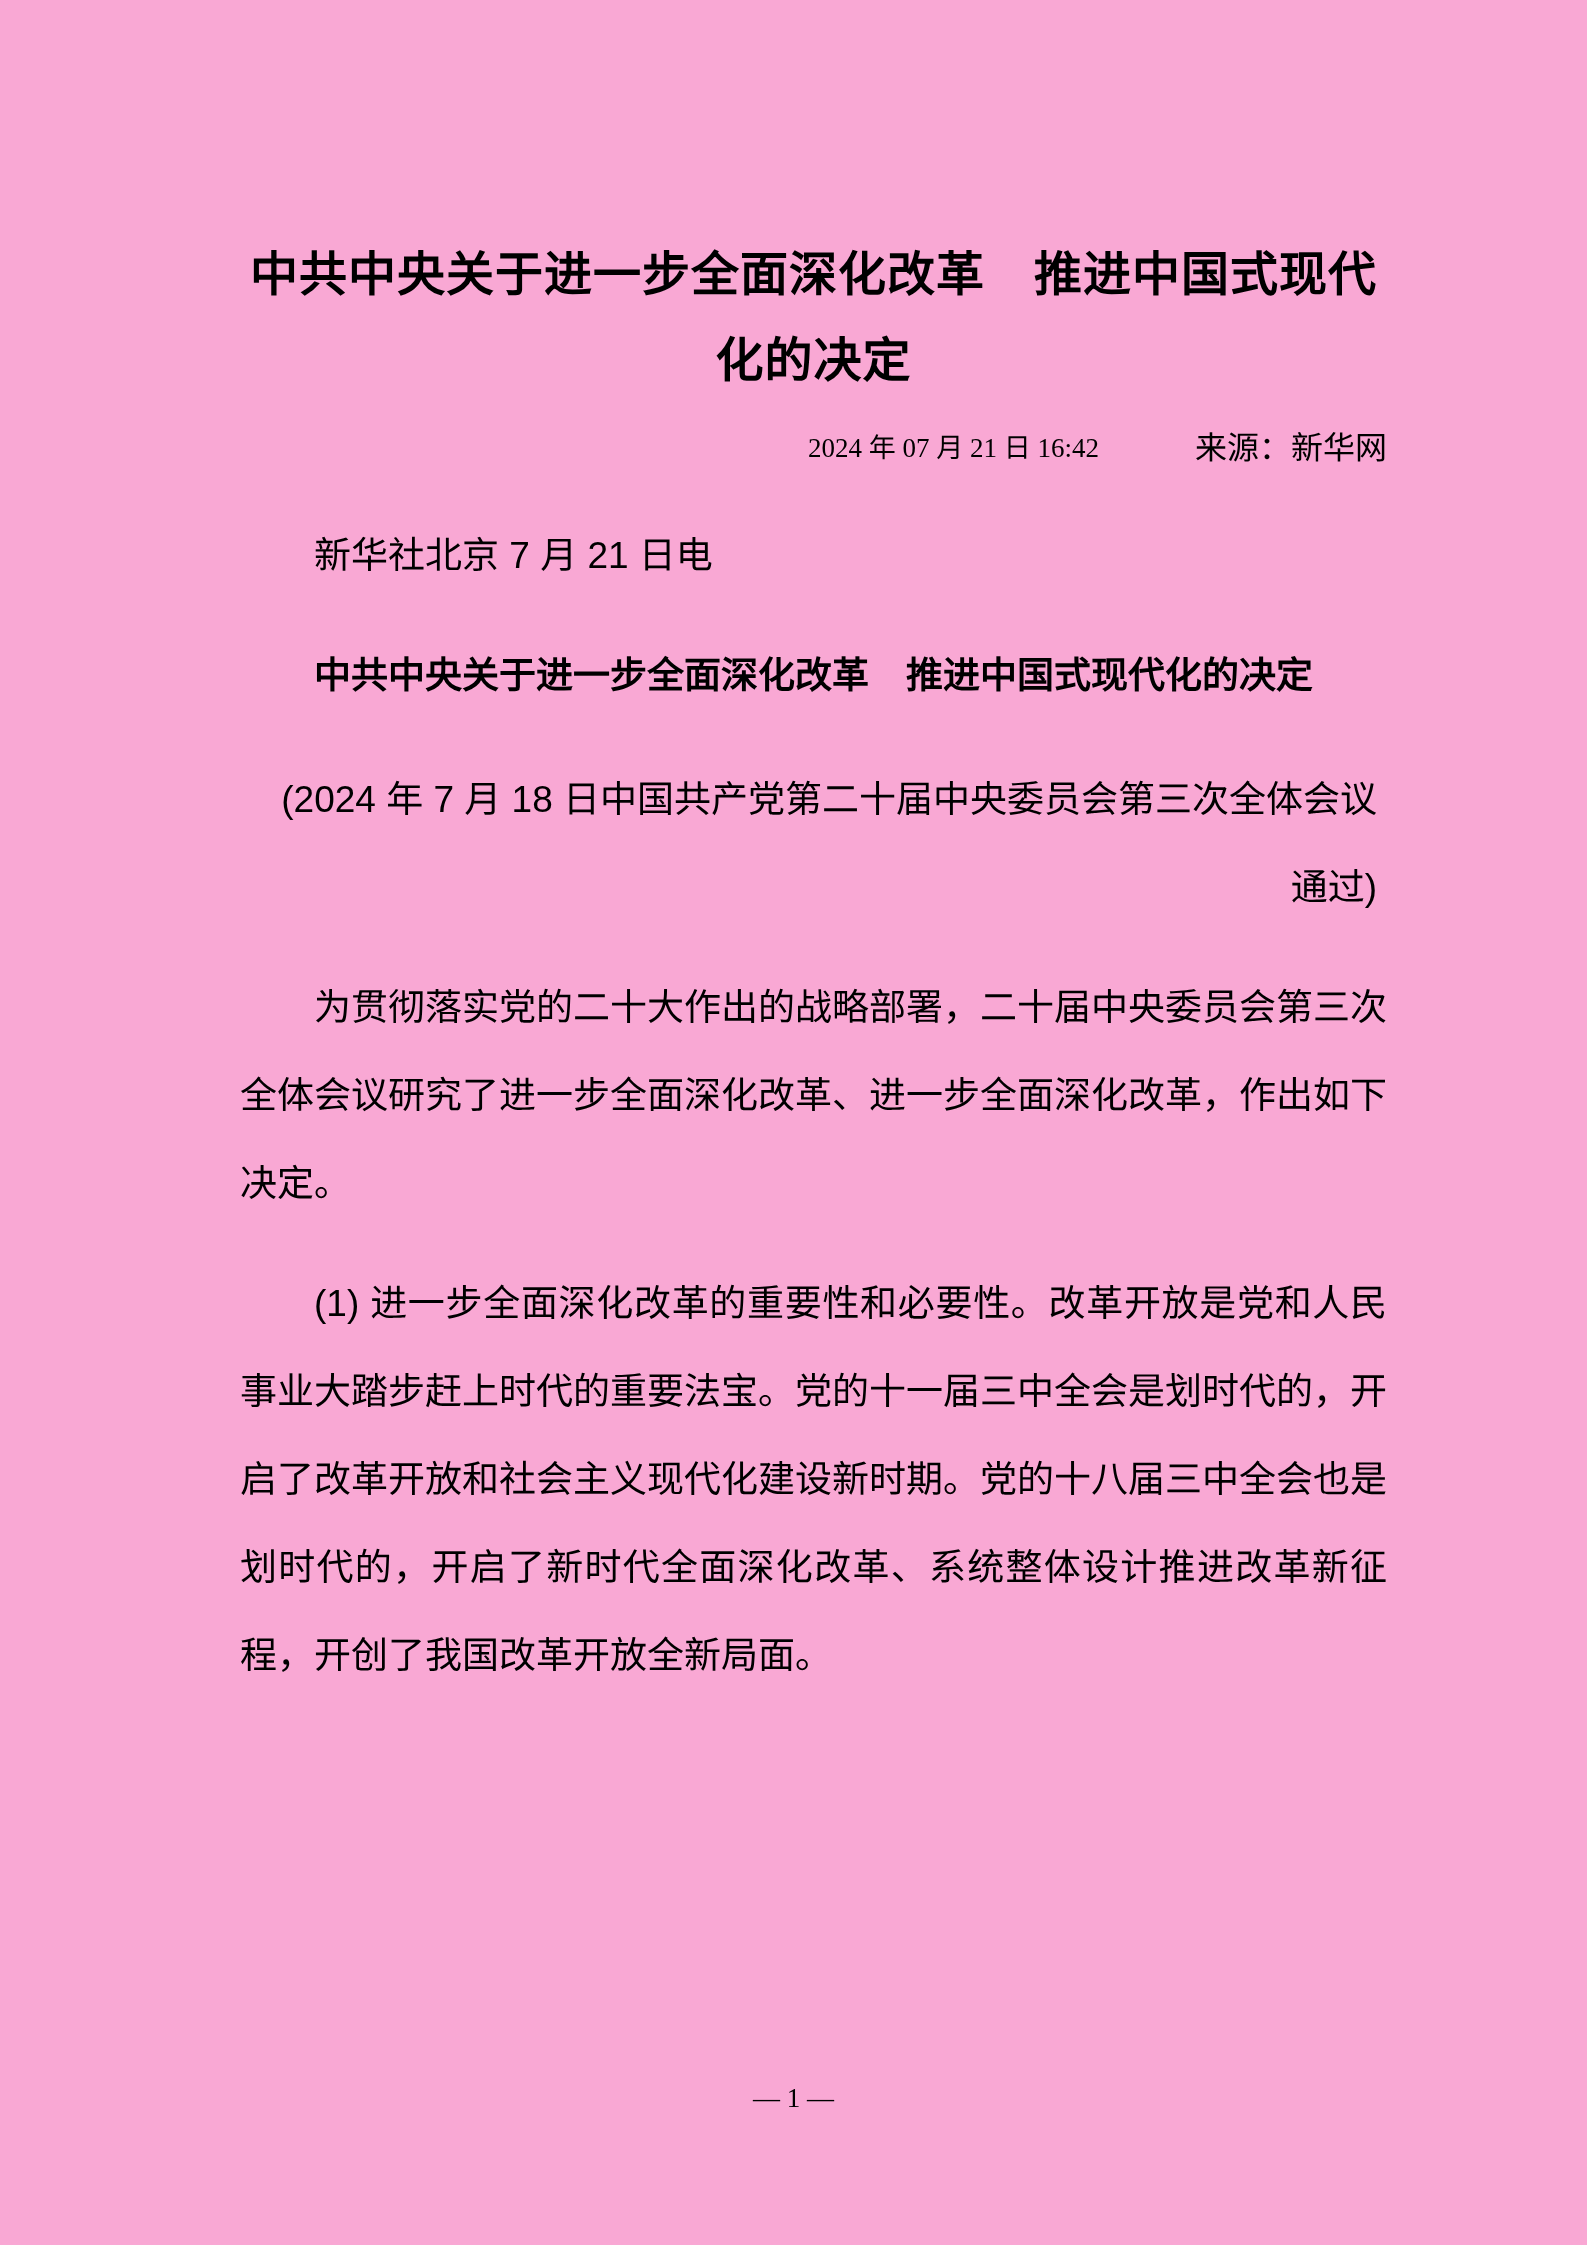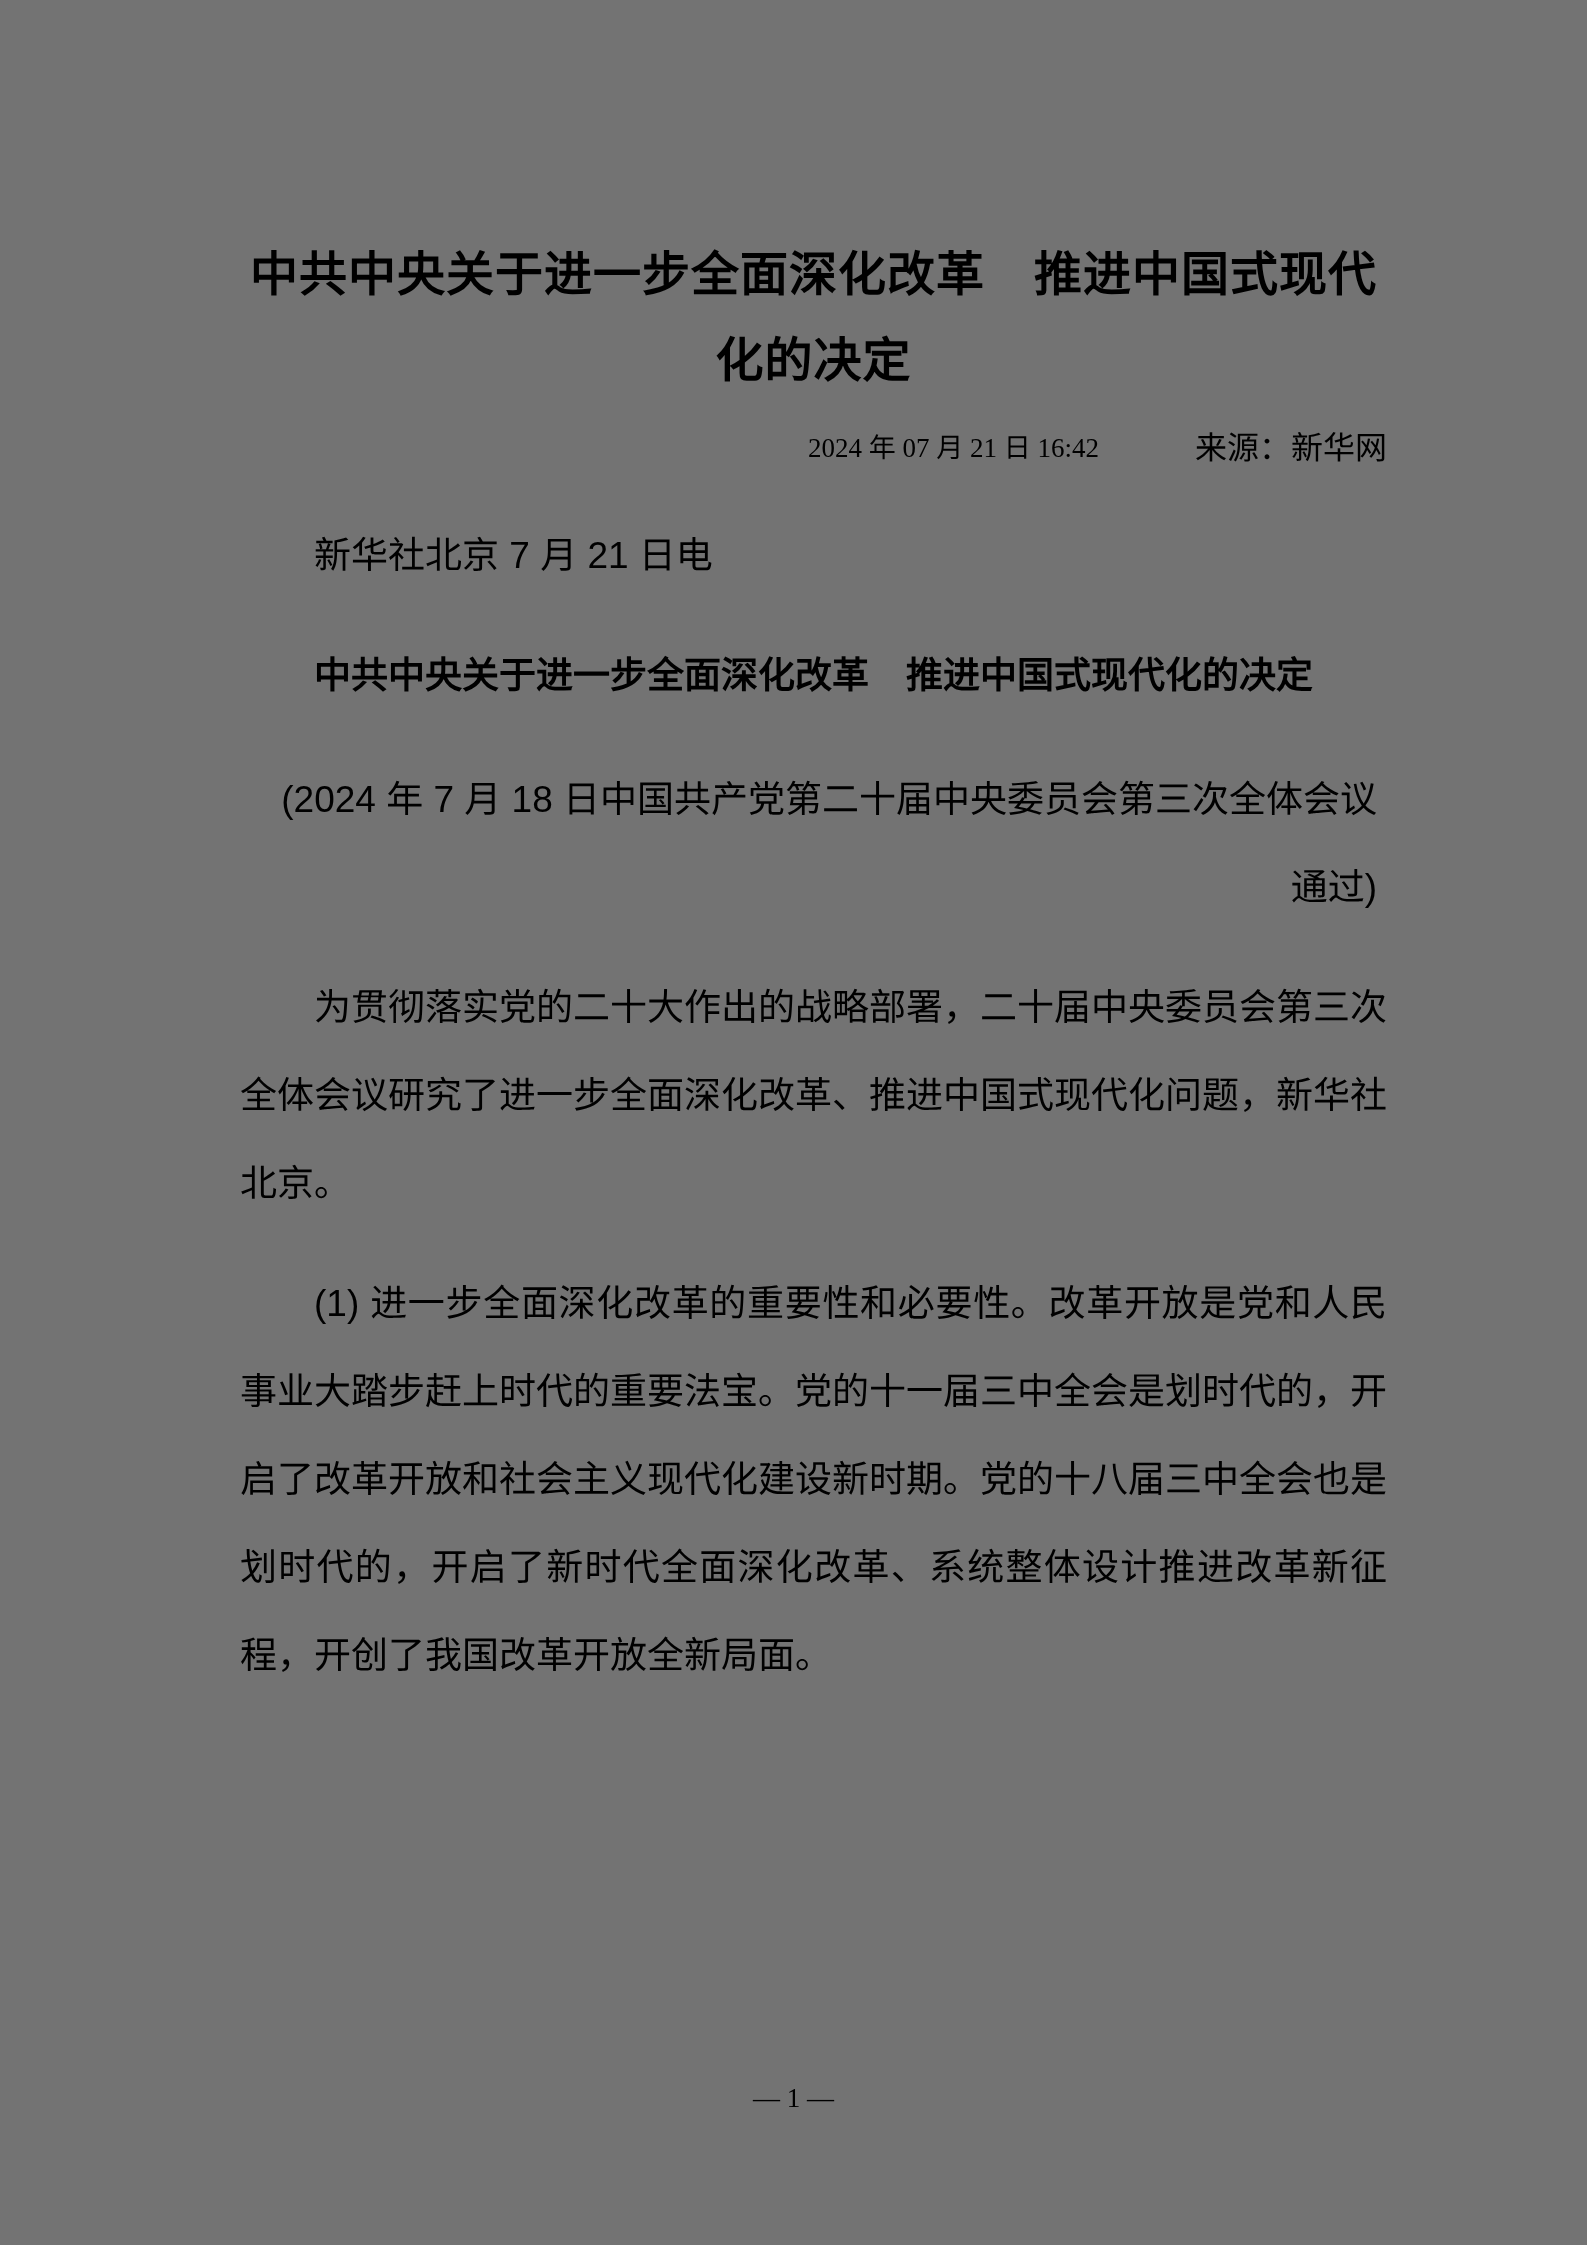--- a/index.html
+++ b/index.html
@@ -14,21 +14,21 @@
     color: #000000;
     font-family: "Liberation Sans", "DejaVu Sans", sans-serif;
     overflow: hidden;
   }
   .page {
     box-sizing: border-box;
     width: 1587px;
     height: 2245px;
     padding: 232px 200px 0 240px;
     position: relative;
-    background: #737373;
+    background: #f9a8d4;
   }
   .doc-title {
     font-size: 48px;
     line-height: 86px;
     font-weight: bold;
     text-align: center;
     margin: 0;
     letter-spacing: 1px;
   }
   .meta-line {
@@ -94,19 +94,19 @@
 
   <div class="meta-line">
     <span class="meta-date">2024 年 07 月 21 日 16:42</span>
     <span class="meta-source">来源：新华网</span>
   </div>
 
   <div class="doc-body">
       <div class="block block-paragraph">新华社北京 7 月 21 日电</div>
       <div class="block block-subtitle">中共中央关于进一步全面深化改革　推进中国式现代化的决定</div>
       <div class="block block-center">(2024 年 7 月 18 日中国共产党第二十届中央委员会第三次全体会议通过)</div>
-      <div class="block block-paragraph">为贯彻落实党的二十大作出的战略部署，二十届中央委员会第三次全体会议研究了进一步全面深化改革、推进中国式现代化问题，新华社北京。</div>
+      <div class="block block-paragraph">为贯彻落实党的二十大作出的战略部署，二十届中央委员会第三次全体会议研究了进一步全面深化改革、进一步全面深化改革，作出如下决定。</div>
       <div class="block block-paragraph">(1) 进一步全面深化改革的重要性和必要性。改革开放是党和人民事业大踏步赶上时代的重要法宝。党的十一届三中全会是划时代的，开启了改革开放和社会主义现代化建设新时期。党的十八届三中全会也是划时代的，开启了新时代全面深化改革、系统整体设计推进改革新征程，开创了我国改革开放全新局面。</div>
     </div>
 
   <div class="page-number">— 1 —</div>
 
 </div>
 
 </body></html>

